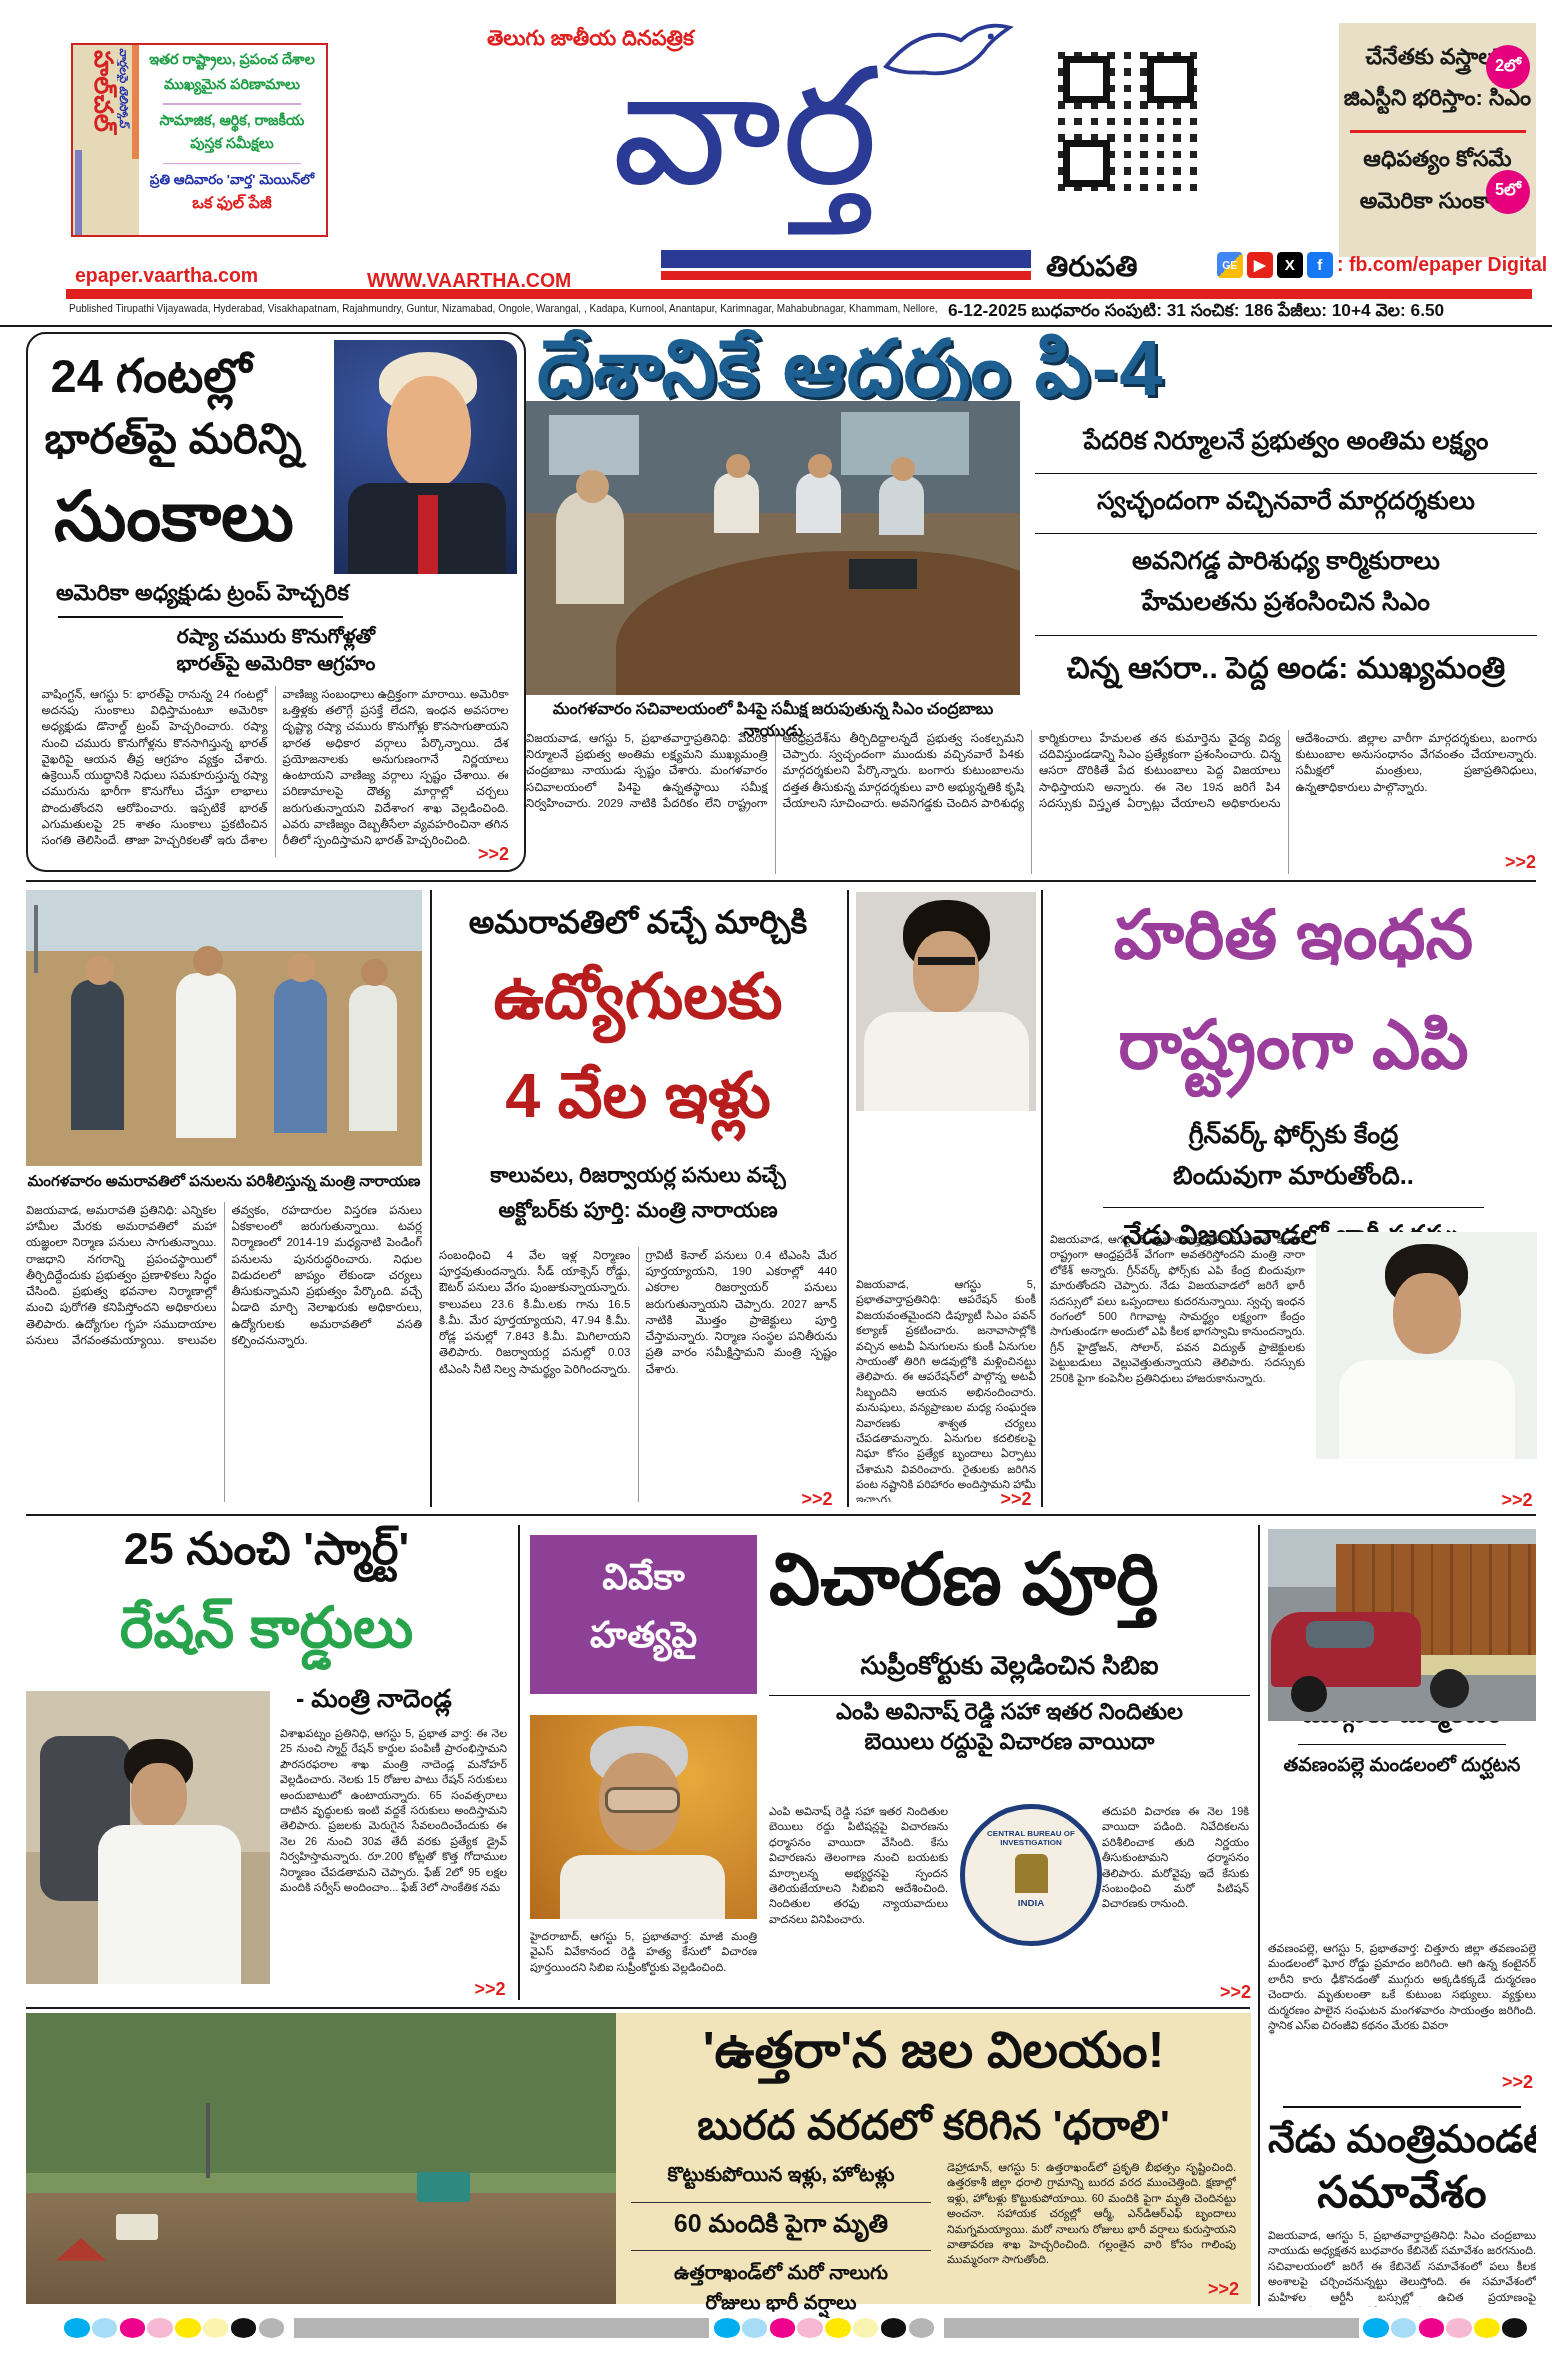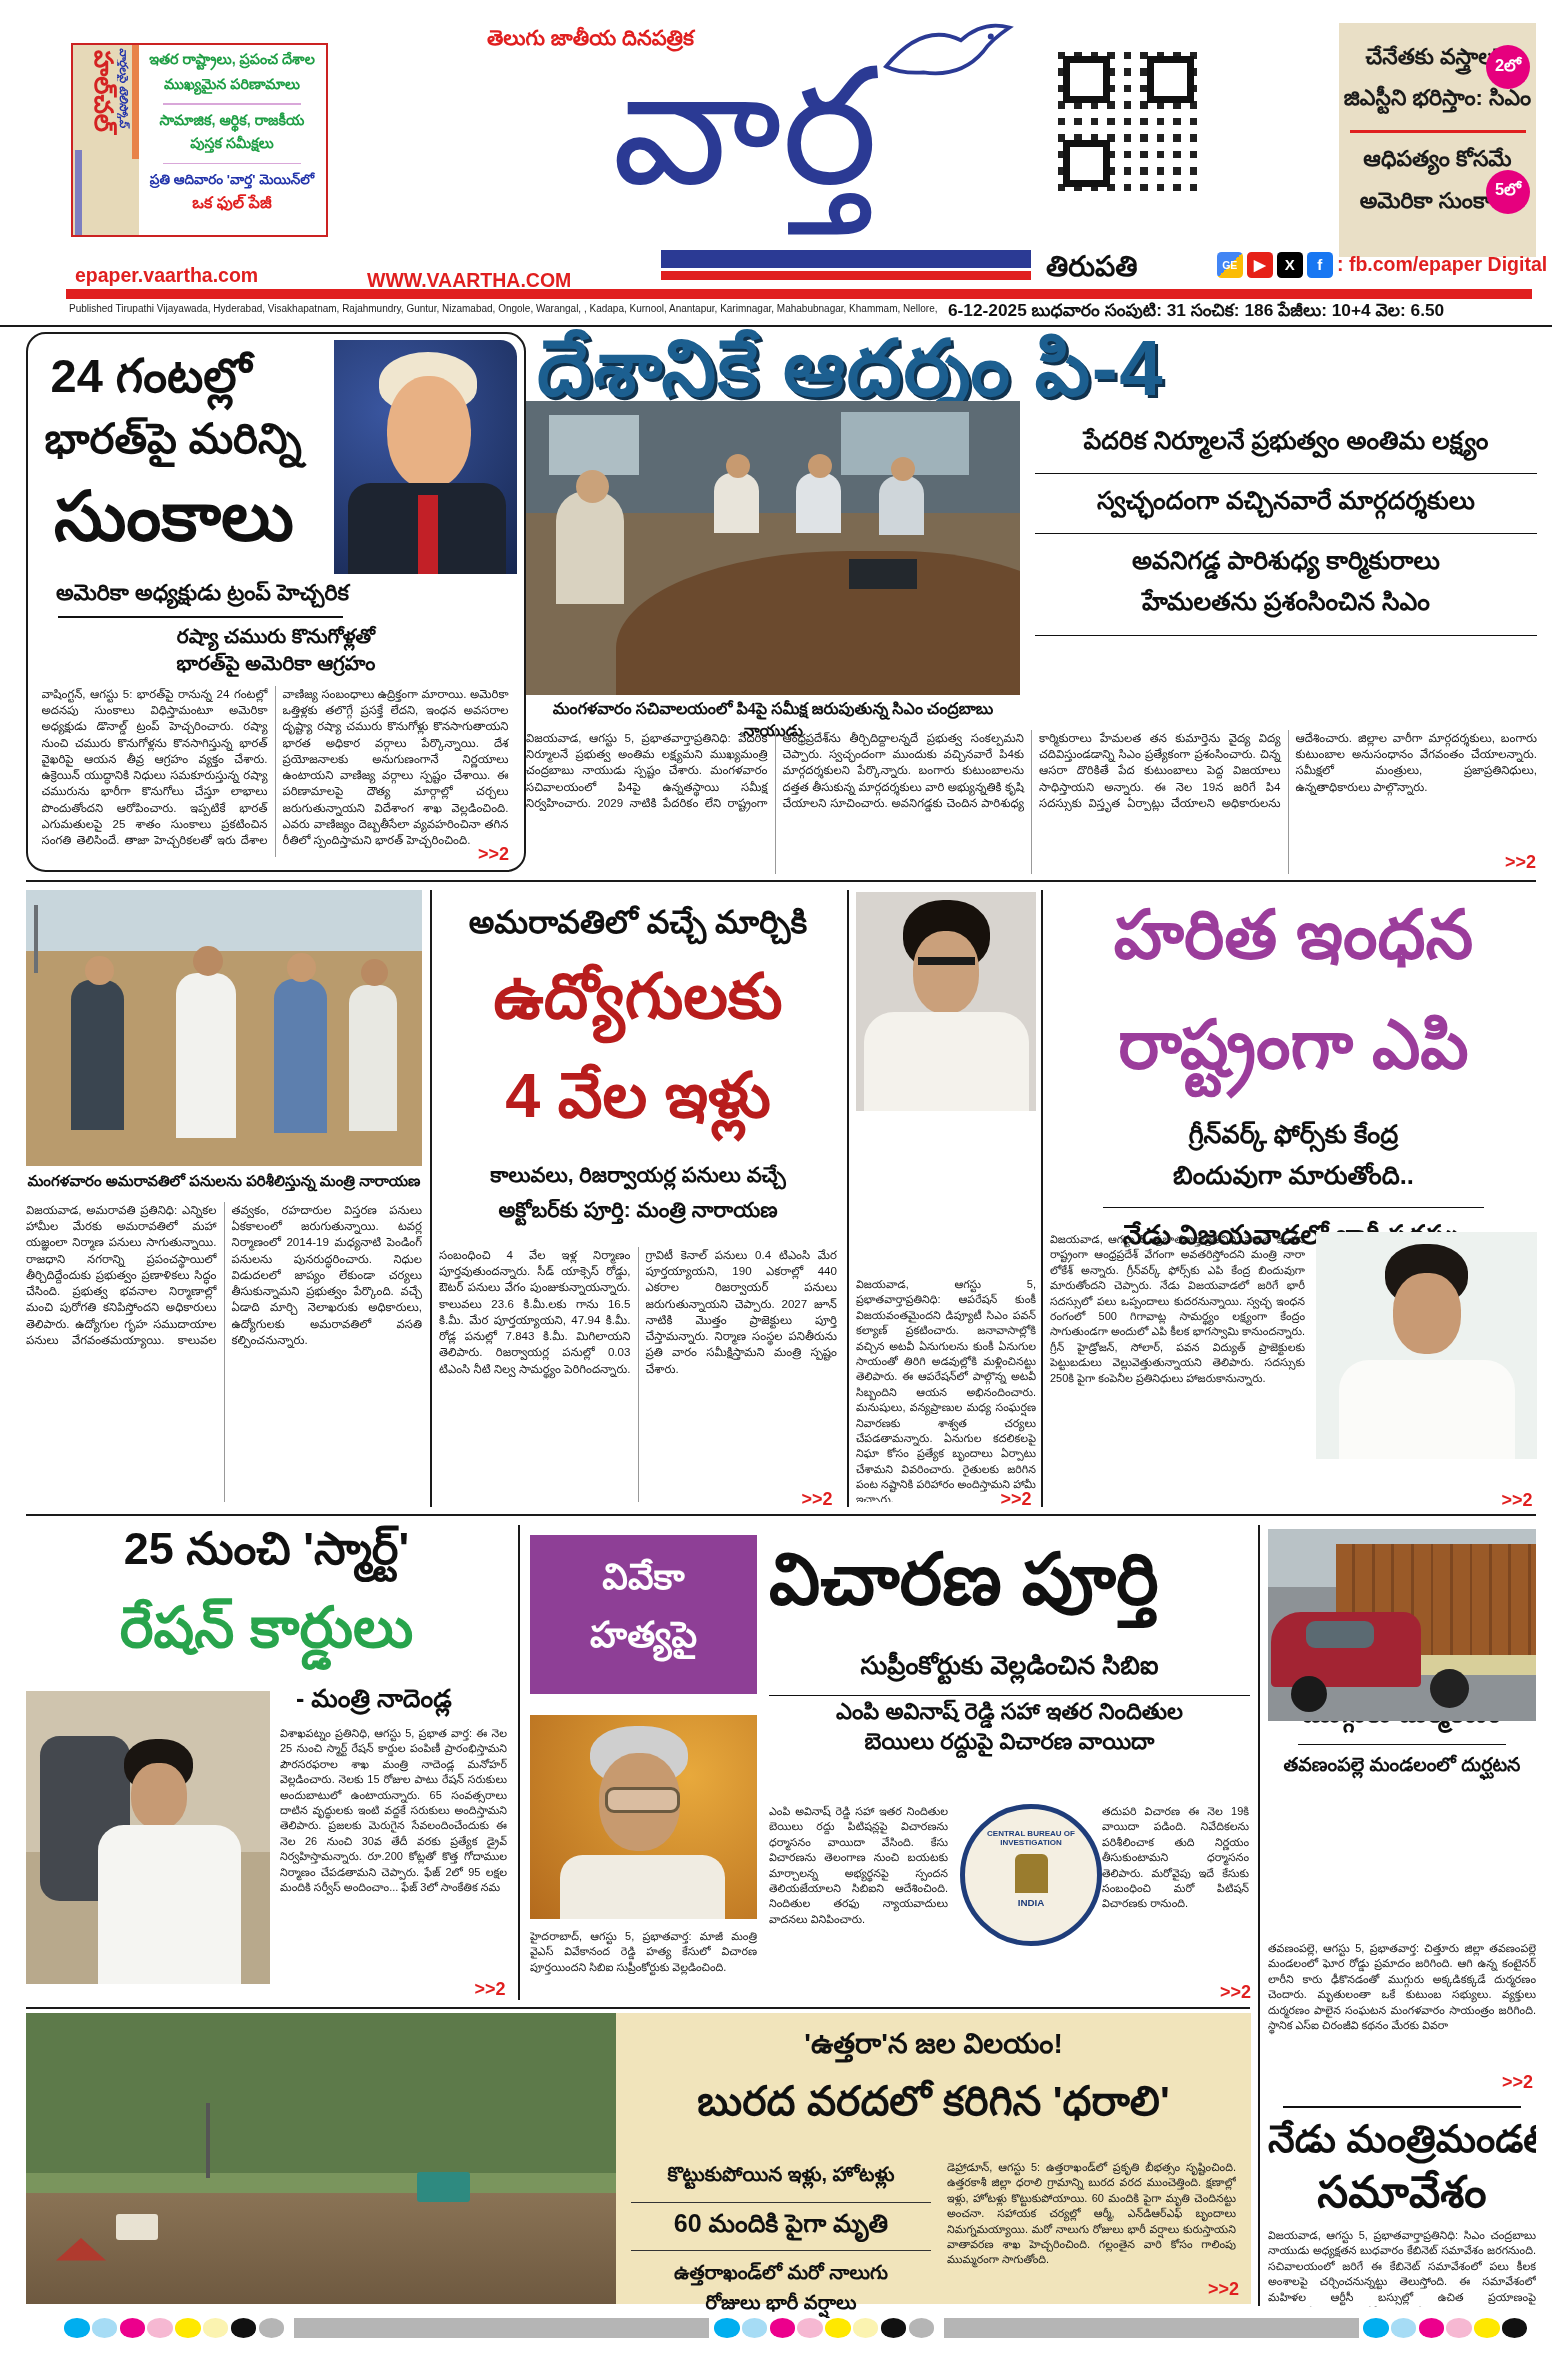--- a/index.html
+++ b/index.html
@@ -133,20 +133,21 @@
     <div class="shape" style="left:365px;top:56px;width:24px;height:24px;background:#c79a70;border-radius:50%;"></div>
     <div class="shape" style="left:323px;top:158px;width:68px;height:30px;background:#23282d;"></div>
   </div>
   <div class="abs cap" style="left:526px;top:700px;width:494px;font-size:16px;font-family:Liberation Serif, serif;">మంగళవారం సచివాలయంలో పి4పై సమీక్ష జరుపుతున్న సిఎం చంద్రబాబు నాయుడు</div>
 
   <div class="abs" style="left:1035px;top:418px;width:502px;">
     <div class="c b" style="font-size:25px;padding:7.5px 0 12px 0;border-bottom:1.5px solid #111;">పేదరిక నిర్మూలనే ప్రభుత్వం అంతిమ లక్ష్యం</div>
     <div class="c b" style="font-size:25px;padding:12px 0;border-bottom:1.5px solid #111;">స్వచ్ఛందంగా వచ్చినవారే మార్గదర్శకులు</div>
     <div class="c b" style="font-size:25px;padding-top:12px;">అవనిగడ్డ పారిశుధ్య కార్మికురాలు</div>
     <div class="c b" style="font-size:25px;padding:6px 0 13.5px 0;border-bottom:1.5px solid #111;">హేమలతను ప్రశంసించిన సిఎం</div>
+    <div class="c b" style="font-size:30px;padding-top:15px;">చిన్న ఆసరా.. పెద్ద అండ: ముఖ్యమంత్రి</div>
   </div>
 
   <div class="abs body-txt colrule4" style="left:526px;top:730px;width:1011px;height:144px;">
     <span>విజయవాడ, ఆగస్టు 5, ప్రభాతవార్తాప్రతినిధి: పేదరిక నిర్మూలనే ప్రభుత్వ అంతిమ లక్ష్యమని ముఖ్యమంత్రి చంద్రబాబు నాయుడు స్పష్టం చేశారు. మంగళవారం సచివాలయంలో పి4పై ఉన్నతస్థాయి సమీక్ష నిర్వహించారు. 2029 నాటికి పేదరికం లేని రాష్ట్రంగా ఆంధ్రప్రదేశ్‌ను తీర్చిదిద్దాలన్నదే ప్రభుత్వ సంకల్పమని చెప్పారు. స్వచ్ఛందంగా ముందుకు వచ్చినవారే పి4కు మార్గదర్శకులని పేర్కొన్నారు. బంగారు కుటుంబాలను దత్తత తీసుకున్న మార్గదర్శకులు వారి అభ్యున్నతికి కృషి చేయాలని సూచించారు. అవనిగడ్డకు చెందిన పారిశుధ్య కార్మికురాలు హేమలత తన కుమార్తెను వైద్య విద్య చదివిస్తుండడాన్ని సిఎం ప్రత్యేకంగా ప్రశంసించారు. చిన్న ఆసరా దొరికితే పేద కుటుంబాలు పెద్ద విజయాలు సాధిస్తాయని అన్నారు. ఈ నెల 19న జరిగే పి4 సదస్సుకు విస్తృత ఏర్పాట్లు చేయాలని అధికారులను ఆదేశించారు. జిల్లాల వారీగా మార్గదర్శకులు, బంగారు కుటుంబాల అనుసంధానం వేగవంతం చేయాలన్నారు. సమీక్షలో మంత్రులు, ప్రజాప్రతినిధులు, ఉన్నతాధికారులు పాల్గొన్నారు.</span>
   </div>
   <span class="more abs" style="left:1499px;top:853px;">&gt;&gt;2</span>
 
   <div class="hrule" style="left:26px;top:880px;width:1510px;"></div>
 
   <div class="ph" style="left:26px;top:890px;width:396px;height:276px;background:linear-gradient(180deg,#c8d6dc 0 22%,#b99b6d 22% 100%);">
@@ -301,21 +302,21 @@
   <div class="hrule" style="left:26px;top:2007px;width:1224px;"></div>
 
   <div class="ph" style="left:26px;top:2013px;width:590px;height:291px;background:linear-gradient(180deg,#5d7a4a 0 55%,#7a955d 55% 62%,#8a7355 62% 100%);">
     <div class="shape" style="left:0;top:180px;width:590px;height:111px;background:linear-gradient(180deg,#8a7355,#6e5940);"></div>
     <div class="shape" style="left:391px;top:159px;width:53px;height:30px;background:#2e8a80;border-radius:3px;"></div>
     <div class="shape" style="left:90px;top:201px;width:42px;height:25.5px;background:#e8e2d2;border-radius:3px;"></div>
     <div class="shape" style="left:30px;top:225px;width:50px;height:22.5px;background:#b03a2e;clip-path:polygon(0 100%,50% 0,100% 100%);"></div>
     <div class="shape" style="left:180px;top:90px;width:3.8px;height:75px;background:#555;"></div>
   </div>
   <div class="abs" style="left:616px;top:2013px;width:635px;height:291px;background:var(--cream2);">
-    <div class="c b nw" style="font-size:28px;padding-top:15px;">'ఉత్తరా'న జల విలయం!</div>
+    <div class="c b nw" style="font-size:50px;padding-top:8px;">'ఉత్తరా'న జల విలయం!</div>
     <div class="c b nw" style="font-size:41px;padding-top:10.5px;">బురద వరదలో కరిగిన 'ధరాలి'</div>
     <div class="abs" style="left:15px;top:150px;width:300px;">
       <div class="c b nw" style="font-size:20px;">కొట్టుకుపోయిన ఇళ్లు, హోటళ్లు</div>
       <div class="c b nw" style="font-size:25px;margin-top:10.5px;padding:6px 0;border-top:1.5px solid #333;border-bottom:1.5px solid #333;">60 మందికి పైగా మృతి</div>
       <div class="c b nw" style="font-size:19.5px;margin-top:10.5px;">ఉత్తరాఖండ్‌లో మరో నాలుగు</div>
       <div class="c b nw" style="font-size:19.5px;margin-top:3px;">రోజులు భారీ వర్షాలు</div>
     </div>
     <div class="abs body-txt" style="left:331px;top:147px;width:289px;height:134px;font-size:11px;background:transparent;">
       <span>డెహ్రాడూన్, ఆగస్టు 5: ఉత్తరాఖండ్‌లో ప్రకృతి బీభత్సం సృష్టించింది. ఉత్తరకాశీ జిల్లా ధరాలి గ్రామాన్ని బురద వరద ముంచెత్తింది. క్షణాల్లో ఇళ్లు, హోటళ్లు కొట్టుకుపోయాయి. 60 మందికి పైగా మృతి చెందినట్టు అంచనా. సహాయక చర్యల్లో ఆర్మీ, ఎన్‌డిఆర్‌ఎఫ్ బృందాలు నిమగ్నమయ్యాయి. మరో నాలుగు రోజులు భారీ వర్షాలు కురుస్తాయని వాతావరణ శాఖ హెచ్చరించింది. గల్లంతైన వారి కోసం గాలింపు ముమ్మరంగా సాగుతోంది.</span>
     </div>

